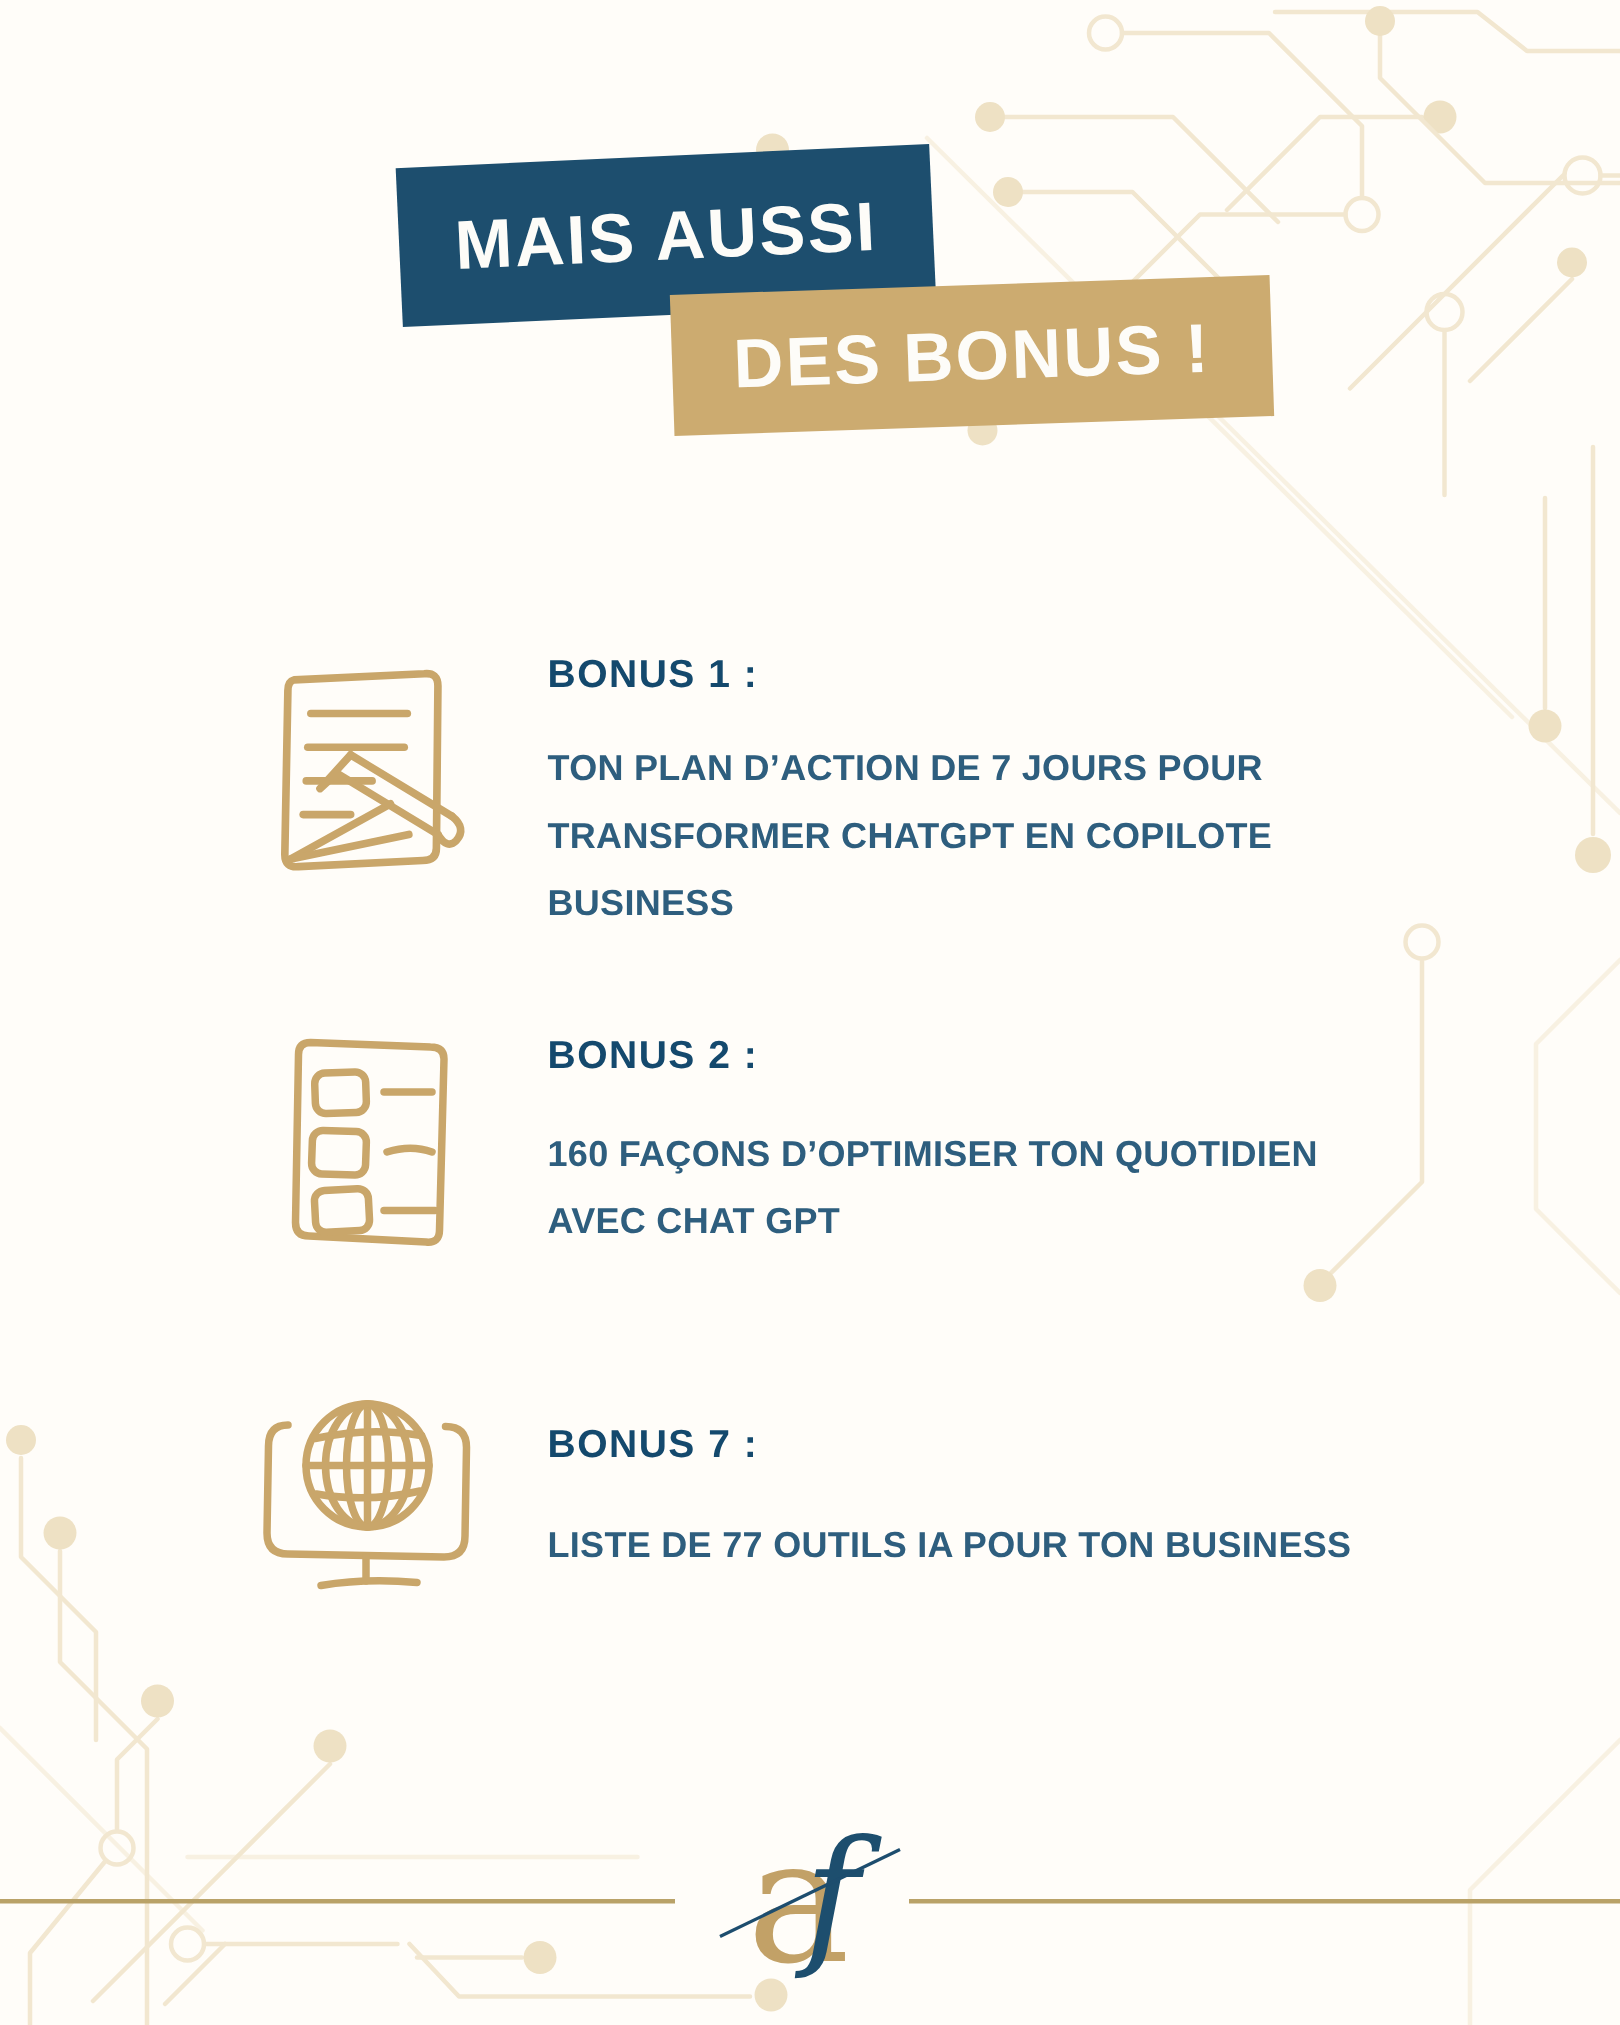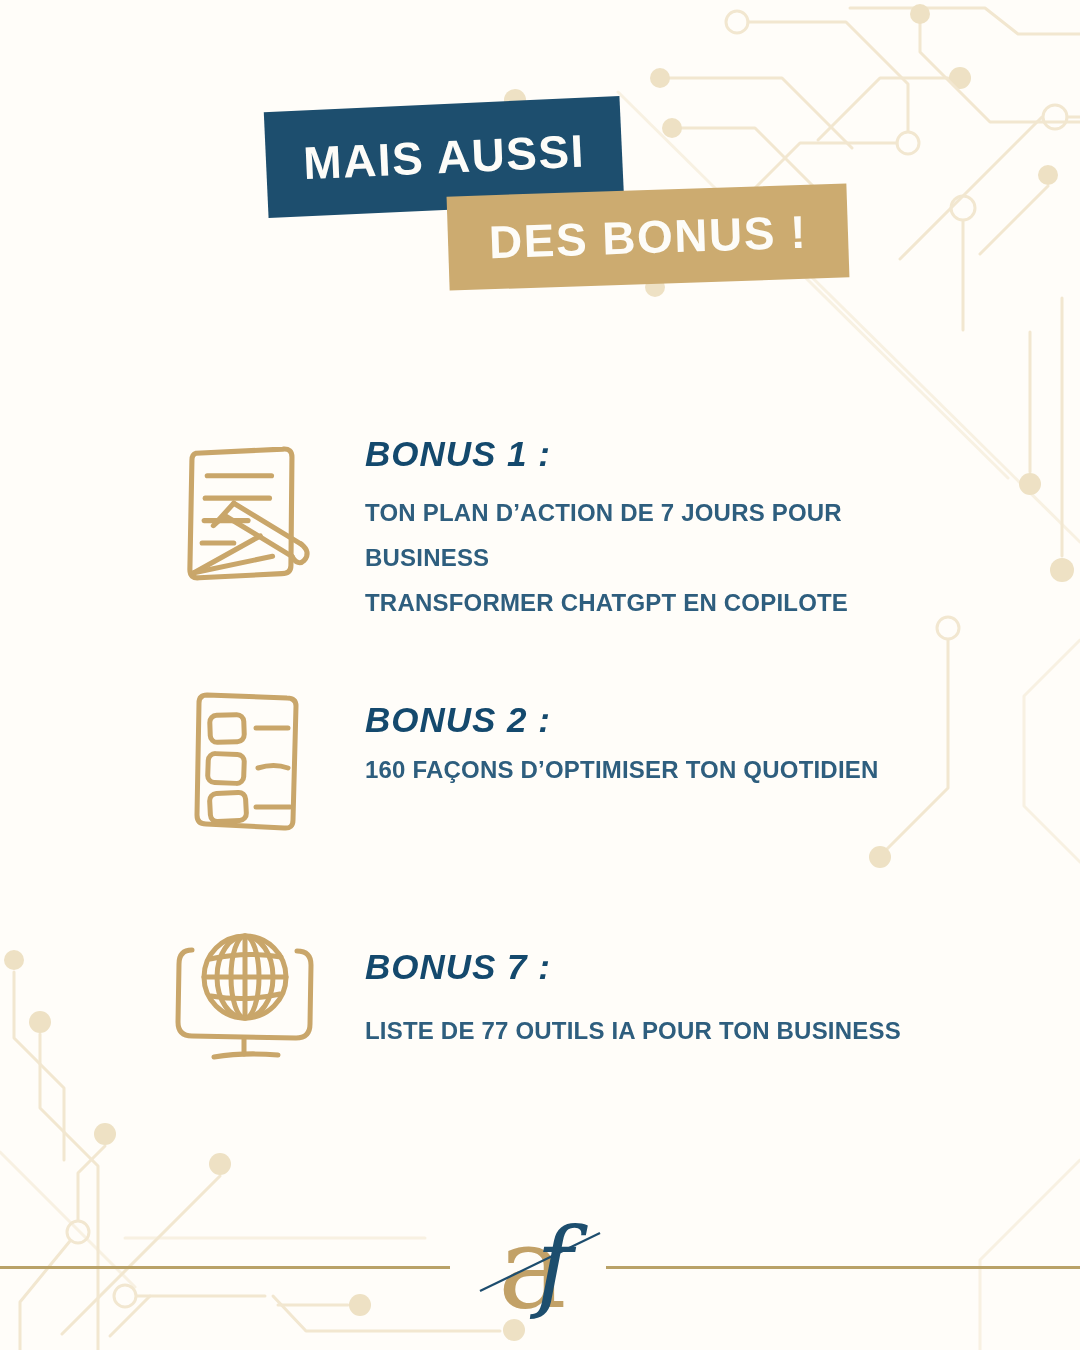--- a/index.html
+++ b/index.html
@@ -25,28 +25,28 @@
     color:#fdfcf8;font-weight:bold;font-size:46px;letter-spacing:1.5px;white-space:nowrap;
   }
   .banner-navy{left:266px;top:104px;width:356px;height:106px;background:var(--navy);transform:rotate(-2.6deg);z-index:2;}
   .banner-gold{left:448px;top:190px;width:400px;height:94px;background:var(--gold);transform:rotate(-1.9deg);z-index:3;}
 
   
   .bonus{position:absolute;left:0;width:1080px;z-index:2;}
   .bonus .icon{position:absolute;display:block;}
   .bonus .title{
     position:absolute;left:365px;margin:0;color:var(--navy-text);
-    font-size:35px;font-weight:bold;letter-spacing:1px;white-space:nowrap;font-style:italic;
+    font-size:26px;font-weight:bold;letter-spacing:1px;white-space:nowrap;
   }
   .bonus .body{position:absolute;left:365px;color:var(--body-text);}
   .bonus .line{
     font-size:24px;font-weight:700;line-height:45px;letter-spacing:.2px;white-space:nowrap;
   }
   .s1{top:434px;}  .s1 .icon{left:168px;top:8px;}  .s1 .title{top:0;}  .s1 .body{top:56px;}
-  .s2{top:688px;}  .s2 .icon{left:176px;top:0;}    .s2 .title{top:12px;} .s2 .body{top:59px;}
+  .s2{top:688px;}  .s2 .icon{left:176px;top:0;}    .s2 .title{top:0;} .s2 .body{top:59px;}
   .s3{top:920px;}  .s3 .icon{left:166px;top:0;}    .s3 .title{top:27px;} .s3 .body{top:88px;}
 
   .doodle{stroke:var(--icon-gold);stroke-width:5;fill:none;stroke-linecap:round;stroke-linejoin:round;}
 
   
   .rule{position:absolute;top:1266px;height:3px;background:var(--rule-gold);z-index:2;}
   .rule-left{left:0;width:450px;}
   .rule-right{left:606px;width:474px;}
   .logo{position:absolute;left:420px;top:1180px;width:240px;height:170px;z-index:4;}
   .logo-a{font-family:"DejaVu Serif","Liberation Serif",serif;font-size:115px;fill:#c2a167;}
@@ -135,40 +135,41 @@
         <path class="doodle" d="M25 128 L102 112"></path>
         <path class="doodle" d="M64 60 L130 100"></path>
         <path class="doodle" d="M55 72 L121 112"></path>
         <path class="doodle" d="M64 60 L44 82 L55 72"></path>
         <path class="doodle" d="M130 100 Q140 108 133 116 Q127 122 121 112"></path>
       </svg>
     </span>
     <h2 class="title">BONUS 1 :</h2>
     <div class="body">
       <div class="line">TON PLAN D’ACTION DE 7 JOURS POUR</div>
+      <div class="line">TRANSFORMER CHATGPT EN COPILOTE</div>
       <div class="line">BUSINESS</div>
-      <div class="line">TRANSFORMER CHATGPT EN COPILOTE</div>
     </div>
   </section>
 
   <section class="bonus s2">
     <span class="icon">
       <svg width="132" height="147" viewBox="0 0 132 147">
         <path class="doodle" d="M31 7 Q23 7 23 15 L21 127 Q21 136 30 136 L108 140 Q117 141 117 132 L120 18 Q120 10 111 10 Z"></path>
         <rect class="doodle" x="34" y="27" width="34" height="27" rx="7" transform="rotate(-2 51 40)"></rect>
         <rect class="doodle" x="32" y="66" width="36" height="29" rx="7" transform="rotate(2 50 80)"></rect>
         <rect class="doodle" x="34" y="105" width="36" height="28" rx="7" transform="rotate(-3 52 119)"></rect>
         <path class="doodle" d="M80 40 H112"></path>
         <path class="doodle" d="M82 80 Q98 75 112 80"></path>
         <path class="doodle" d="M80 119 H114"></path>
       </svg>
     </span>
     <h2 class="title">BONUS 2 :</h2>
     <div class="body">
       <div class="line">160 FAÇONS D’OPTIMISER TON QUOTIDIEN</div>
+      <div class="line">AVEC CHAT GPT</div>
     </div>
   </section>
 
   <section class="bonus s3">
     <span class="icon">
       <svg width="158" height="140" viewBox="0 0 158 140">
         <path class="doodle" d="M26 30 Q13 30 13 44 L12 102 Q12 116 26 116 L130 118 Q144 118 144 104 L145 45 Q145 31 131 31"></path>
         <path class="doodle" d="M78 118 V134"></path>
         <path class="doodle" d="M48 137 Q78 132 112 135"></path>
         <circle class="doodle" cx="79" cy="57" r="41"></circle>

